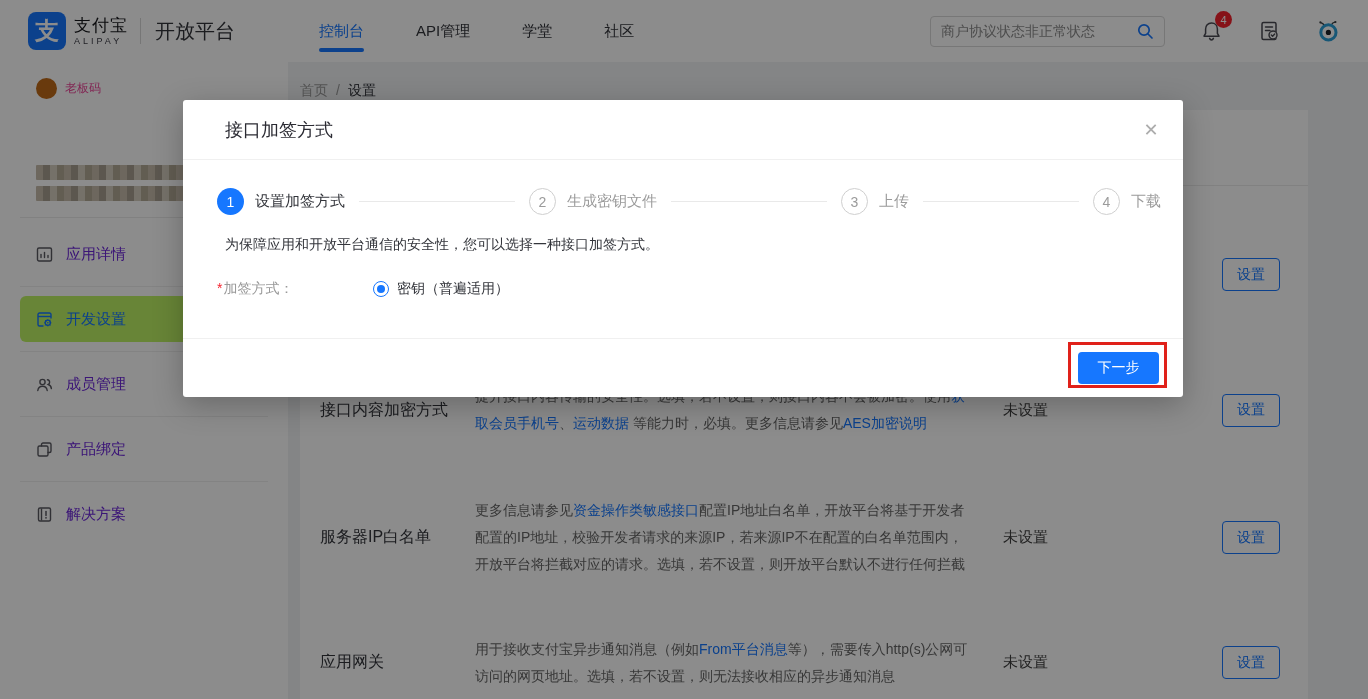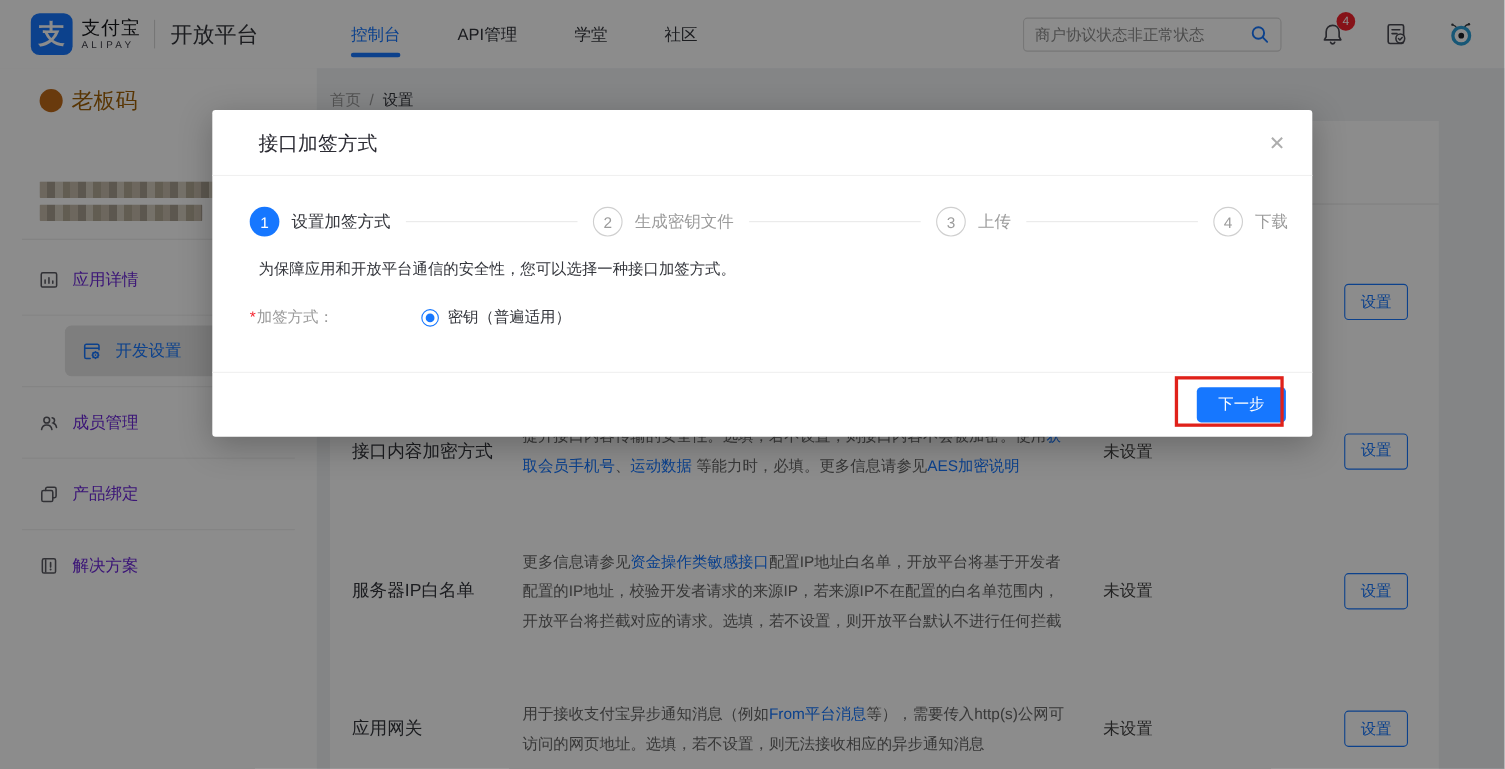--- a/index.html
+++ b/index.html
@@ -25,31 +25,31 @@
   .search-box input { flex:1; border:none; outline:none; font-size:14px; color:#ec4899; background:transparent; font-family:inherit; }
   .search-box input::placeholder { color:#8c8c8c; }
   .hicon { margin-left:36px; position:relative; display:flex; align-items:center; cursor:pointer; }
   .badge { position:absolute; top:-9px; right:-10px; min-width:17px; height:17px; border-radius:9px; background:#f5222d; color:#fff; font-size:11px; display:flex; align-items:center; justify-content:center; padding:0 4px; }
   .avatar-icon { margin:0 26px 0 36px; }
 
   
   .sidebar { position:absolute; left:0; top:62px; width:288px; height:637px; background:#fff; z-index:1; }
   .side-app { display:flex; align-items:center; padding:16px 0 0 36px; }
   .app-badge { width:21px; height:21px; border-radius:50%; background:#c06a18; color:#fff; font-size:6px; display:flex; align-items:center; justify-content:center; overflow:hidden; }
-  .app-name { margin-left:8px; font-size:20px; color:#a16207; }
+  .app-name { margin-left:8px; font-size:12px; color:#ec4899; }
   .mosaic { height:15px; border-radius:1px;
     background-image:repeating-linear-gradient(90deg,#c6bcab 0 7px,#a89f90 7px 14px,#d6cebf 14px 21px,#b3a995 21px 28px),repeating-linear-gradient(0deg,rgba(255,255,255,.25) 0 5px,rgba(0,0,0,.12) 5px 10px);
   }
   .mosaic-1 { position:absolute; left:36px; top:103px; width:168px; }
   .mosaic-2 { position:absolute; left:36px; top:124px; width:148px; }
   .side-divider { position:absolute; left:20px; width:248px; height:1px; background:#ececec; }
   .side-menu { position:absolute; left:20px; top:160px; width:248px; }
   .side-item { height:46px; display:flex; align-items:center; padding-left:16px; border-radius:6px; margin:9px 0; cursor:pointer; font-size:15px; color:#6d28d9; }
   .side-item .s-label { margin-left:13px; }
-  .side-item.active { background:#e5e5e5; color:#1677ff;margin-left:39px; }
+  .side-item.active { background:#bef264; color:#1677ff; }
   .item-sep { height:1px; background:#efefef; }
   .sicon { width:17px; height:17px; flex:none; }
 
   
   .breadcrumb { position:absolute; left:300px; top:82px; font-size:14px; z-index:1; display:flex; }
   .bc-home { color:#999; cursor:pointer; }
   .bc-sep { color:#999; margin:0 8px; }
   .bc-cur { color:#33353b; }
   .card { position:absolute; left:300px; top:110px; width:1008px; height:589px; background:#fff; z-index:1; }
   .card-head-divider { position:absolute; left:0; top:75px; width:1008px; height:1px; background:#ebebeb; }
@@ -61,21 +61,21 @@
   .btn-outline { flex:none; width:58px; height:33px; border:1px solid #1677ff; border-radius:4px; background:#fff; color:#1677ff; font-size:14px; display:flex; align-items:center; justify-content:center; cursor:pointer; font-family:inherit; }
   .row-2 { top:260px; height:80px; }
   .row-3 { top:370px; height:115px; }
   .row-4 { top:505px; height:95px; }
   .partial-btn { position:absolute; left:922px; top:148px; }
 
   
   .mask { position:absolute; inset:0; background:rgba(0,0,0,0.45); z-index:40; }
 
   
-  .modal { position:absolute; left:193px; top:100px; width:1000px; height:297px; background:#fff; border-radius:3px; box-shadow:0 8px 30px rgba(0,0,0,.25); z-index:50; }
+  .modal { position:absolute; left:183px; top:100px; width:1000px; height:297px; background:#fff; border-radius:3px; box-shadow:0 8px 30px rgba(0,0,0,.25); z-index:50; }
   .m-header { position:absolute; left:0; top:0; width:100%; height:60px; border-bottom:1px solid #f0f0f0; display:flex; align-items:center; }
   .m-title { margin-left:42px; font-size:18px; color:#2b2b33; font-weight:500; }
   .m-close { position:absolute; right:20px; top:18px; width:24px; height:24px; font-size:18px; color:#adadad; display:flex; align-items:center; justify-content:center; cursor:pointer; }
   .m-steps { position:absolute; left:0; top:88px; width:100%; padding:0 22px 0 34px; display:flex; align-items:center; }
   .step { display:flex; align-items:center; flex:none; }
   .step-circle { width:27px; height:27px; border-radius:50%; flex:none; display:flex; align-items:center; justify-content:center; font-size:14px; }
   .step.on .step-circle { background:#1677ff; color:#fff; }
   .step.off .step-circle { border:1px solid #cfcfcf; color:#9b9b9b; background:#fff; }
   .step-label { margin-left:11px; font-size:15px; }
   .step.on .step-label { color:#33353b; }

